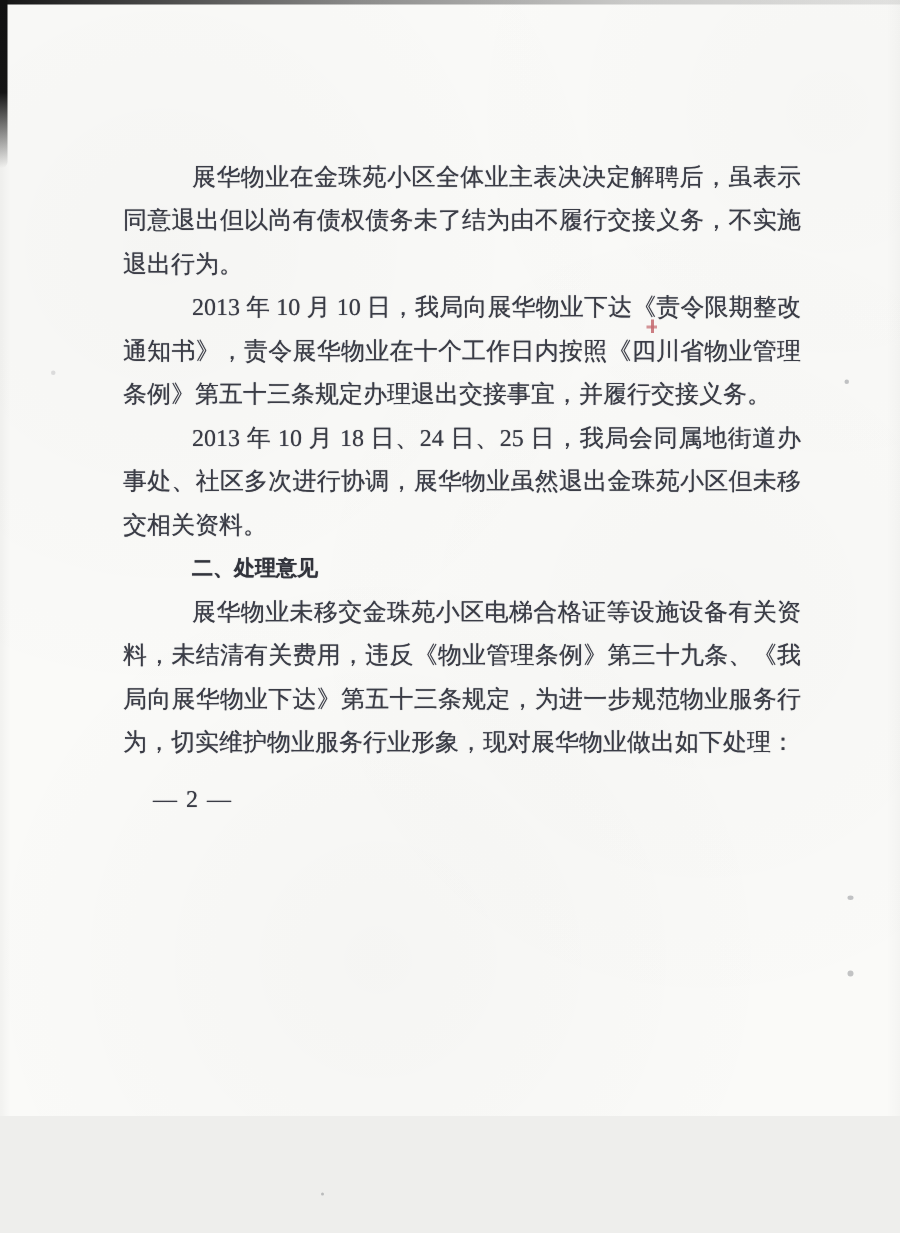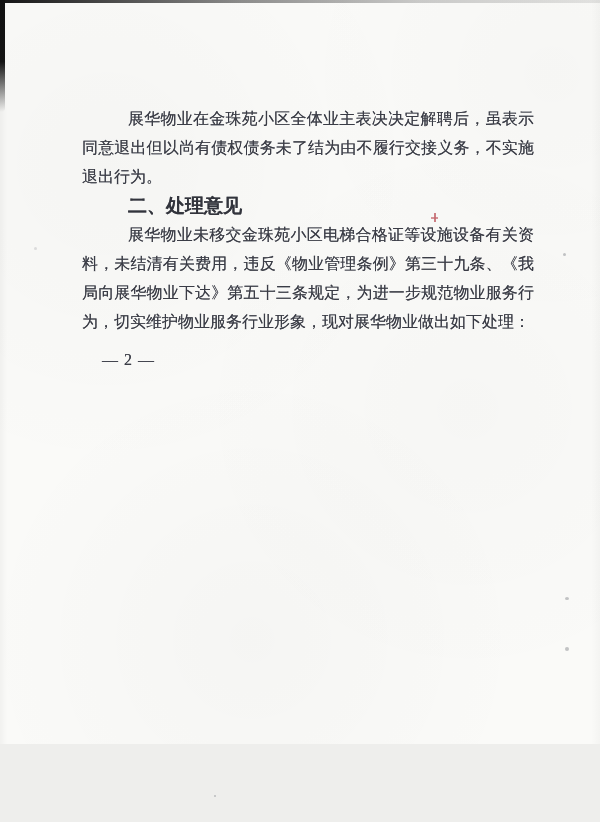--- a/index.html
+++ b/index.html
@@ -70,21 +70,21 @@
   }
   .para {
     margin: 0;
     text-indent: 46px;
   }
   .heading {
     margin: 0;
     text-indent: 46px;
     font-family: "DejaVu Sans", "Liberation Sans", sans-serif;
     font-weight: 700;
-    font-size: 19px;
+    font-size: 14px;
     line-height: 29px;
     color: #32343c;
     text-align: left;
   }
   .page-number {
     margin-top: 9px;
     padding-left: 20px;
     letter-spacing: 1px;
     text-align: left;
     text-indent: 0;
@@ -99,18 +99,20 @@
   <div class="edge-left"></div>
   <div class="artifact-red"></div>
   <div class="speck s1"></div>
   <div class="speck s2"></div>
   <div class="speck s3"></div>
   <div class="speck s4"></div>
   <div class="speck s5"></div>
 
   <div class="content">
     <p class="para">展华物业在金珠苑小区全体业主表决决定解聘后，虽表示同意退出但以尚有债权债务未了结为由不履行交接义务，不实施退出行为。</p>
+    <p class="para">2013 年 10 月 10 日，我局向展华物业下达《责令限期整改通知书》，责令展华物业在十个工作日内按照《四川省物业管理条例》第五十三条规定办理退出交接事宜，并履行交接义务。</p>
+    <p class="para">2013 年 10 月 18 日、24 日、25 日，我局会同属地街道办事处、社区多次进行协调，展华物业虽然退出金珠苑小区但未移交相关资料。</p>
     <h2 class="heading">二、处理意见</h2>
     <p class="para">展华物业未移交金珠苑小区电梯合格证等设施设备有关资料，未结清有关费用，违反《物业管理条例》第三十九条、《我局向展华物业下达》第五十三条规定，为进一步规范物业服务行为，切实维护物业服务行业形象，现对展华物业做出如下处理：</p>
     <div class="page-number">— 2 —</div>
   </div>
 
 </div>
 
 </body></html>

